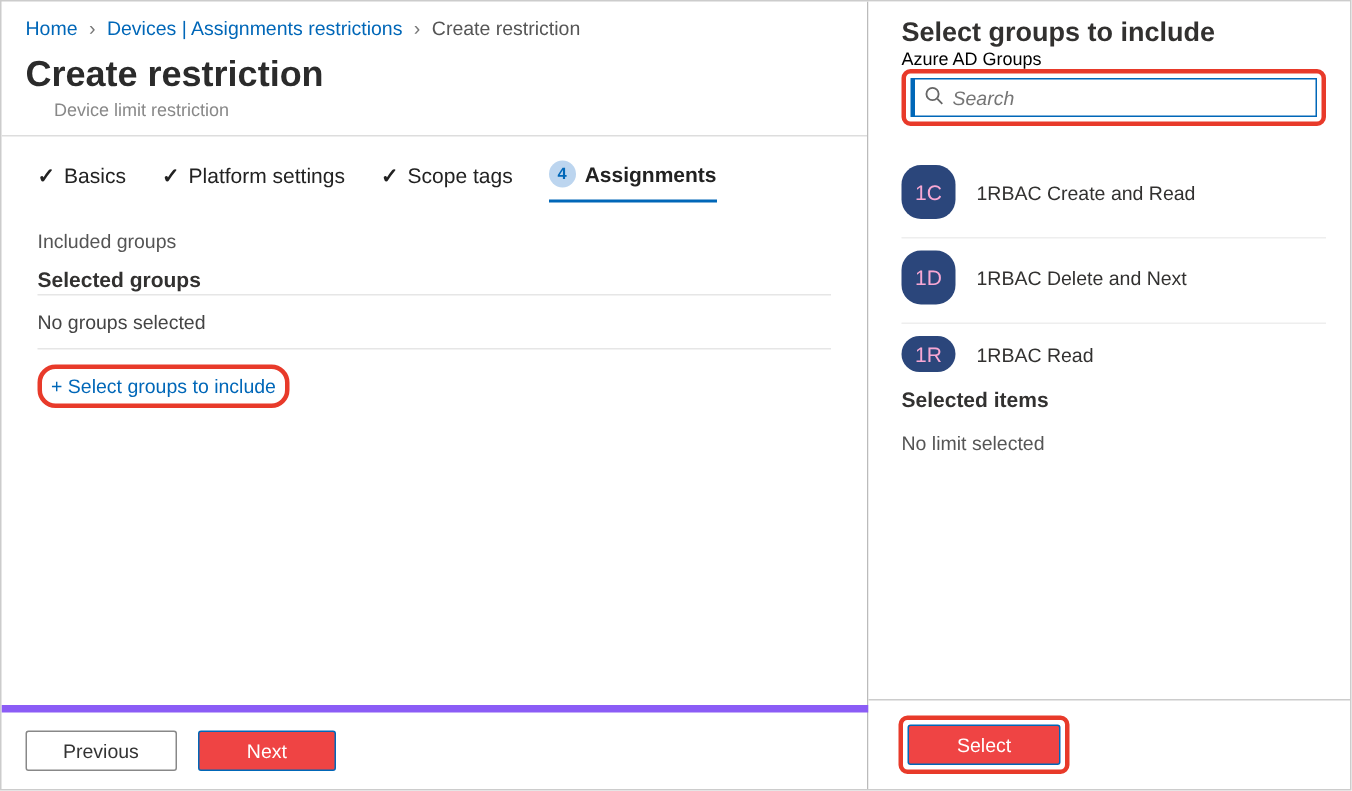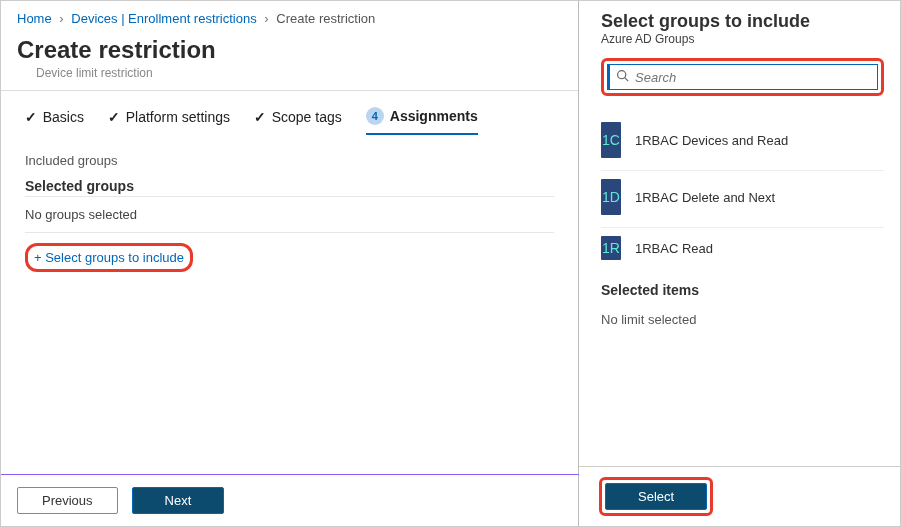--- a/index.html
+++ b/index.html
@@ -25,50 +25,50 @@
   .tab { display: flex; align-items: center; gap: 6px; padding-bottom: 8px; color: #222;}
   .tab .check { font-weight: 700;}
   .tab .num { display:inline-flex; align-items:center; justify-content:center; width:18px; height:18px; border-radius:50%; background:#bcd5ef; color:#0067b8; font-size:11px; font-weight:700;}
   .tab.active { border-bottom: 2px solid #0067b8; font-weight:600;}
   .section { padding: 8px 24px; }
   .section-h { color:#555; font-size:13px; margin-bottom:10px;}
   .selected-h { font-weight:600; font-size:14px; margin-bottom:2px;}
   .row-text { padding:10px 0; color:#444; border-top:1px solid #e6e6e6; border-bottom:1px solid #e6e6e6;}
   .add-link-wrap { margin-top:10px; display:inline-block; padding:4px 6px; border:3px solid #e83a2a; border-radius:12px;}
   .add-link { color:#0067b8; font-size:13px; cursor:pointer;}
-  .footer { position:absolute; bottom:0; left:0; width:578px; border-top:1px solid #8b5cf6; padding:12px 16px; display:flex; gap:14px;}
+  .footer { position:absolute; bottom:0; left:0; width:578px; border-top:5px solid #8b5cf6; padding:12px 16px; display:flex; gap:14px;}
   .btn { font-size:13px; padding:5px 24px; cursor:pointer; border-radius:2px;}
   .btn-secondary { background:#fff; border:1px solid #888; color:#333;}
-  .btn-primary { background:#0c4a6e; border:1px solid #0067b8; color:#fff; padding:5px 32px;}
+  .btn-primary { background:#ef4444; border:1px solid #0067b8; color:#fff; padding:5px 32px;}
   
   .panel { position:absolute; top:0; right:0; width:321px; height:100%; background:#fff; padding:0;}
   .panel-inner { padding: 10px 16px 0 22px; height: calc(100% - 60px); overflow:hidden;}
   .panel-title { font-size:18px; font-weight:600;}
-  .panel-sub { font-size:12px; color:#404040; margin-bottom:12px;}
+  .panel-sub { font-size:12px; color:#000000; }
   .search-wrap { border:3px solid #e83a2a; border-radius:6px; padding:3px; margin-bottom:18px;}
   .search-box { display:flex; align-items:center; border:1px solid #0067b8; border-left:3px solid #0067b8; padding:4px 6px;}
   .search-box input { border:none; outline:none; font-size:13px; flex:1; font-style:italic; color:#0f766e; background:transparent;}
   .search-box .sicon { color:#666; margin-right:6px;}
   .group-item { display:flex; align-items:center; gap:14px; padding:8px 0 12px 0; border-bottom:1px solid #eee;}
-  .group-avatar { width:20px; height:36px; background:#2b467b; color:#5eead4; display:flex; align-items:center; justify-content:center; font-size:14px; font-weight:400; border-radius:1px;}
+  .group-avatar { width:36px; height:36px; background:#2b467b; color:#f9a8d4; display:flex; align-items:center; justify-content:center; font-size:14px; font-weight:400; border-radius:13px;}
   .group-item.cut .group-avatar { height:24px; overflow:hidden; align-items:flex-start; padding-top:4px;}
   .group-item.cut { border-bottom:none; padding-bottom:4px;}
-  .sel-h { font-weight:600; font-size:14px; margin:18px 0 14px 0;}
+  .sel-h { font-weight:600; font-size:14px; margin:6px 0 14px 0;}
   .sel-none { color:#555; font-size:13px;}
   .panel-footer { position:absolute; bottom:0; left:0; width:100%; border-top:1px solid #ccc; padding:10px 20px;}
   .select-wrap { display:inline-block; border:3px solid #e83a2a; border-radius:6px; padding:3px;}
 </style>
 </head>
 <body>
 
 <div class="main">
   <div class="breadcrumb">
     <a href="#">Home</a>
     <span class="sep">›</span>
-    <a href="#">Devices | Enrollment restrictions</a>
+    <a href="#">Devices | Assignments restrictions</a>
     <span class="sep">›</span>
     <span>Create restriction</span>
   </div>
 
   <div class="title-block">
     <div class="title">Create restriction</div>
     <div class="subtitle">Device limit restriction</div>
   </div>
 
   <div class="tabs">
@@ -117,21 +117,21 @@
               <circle cx="7" cy="7" r="5" fill="none" stroke="#666" stroke-width="1.5"></circle>
               <line x1="11" y1="11" x2="15" y2="15" stroke="#666" stroke-width="1.5"></line>
             </svg>
         </span>
         <input type="text" placeholder="Search" style="">
       </div>
     </div>
 
     <div class="group-item">
       <div class="group-avatar">1C</div>
-      <div>1RBAC Devices and Read</div>
+      <div>1RBAC Create and Read</div>
     </div>
     <div class="group-item">
       <div class="group-avatar">1D</div>
       <div>1RBAC Delete and Next</div>
     </div>
     <div class="group-item cut">
       <div class="group-avatar">1R</div>
       <div>1RBAC Read</div>
     </div>
 

